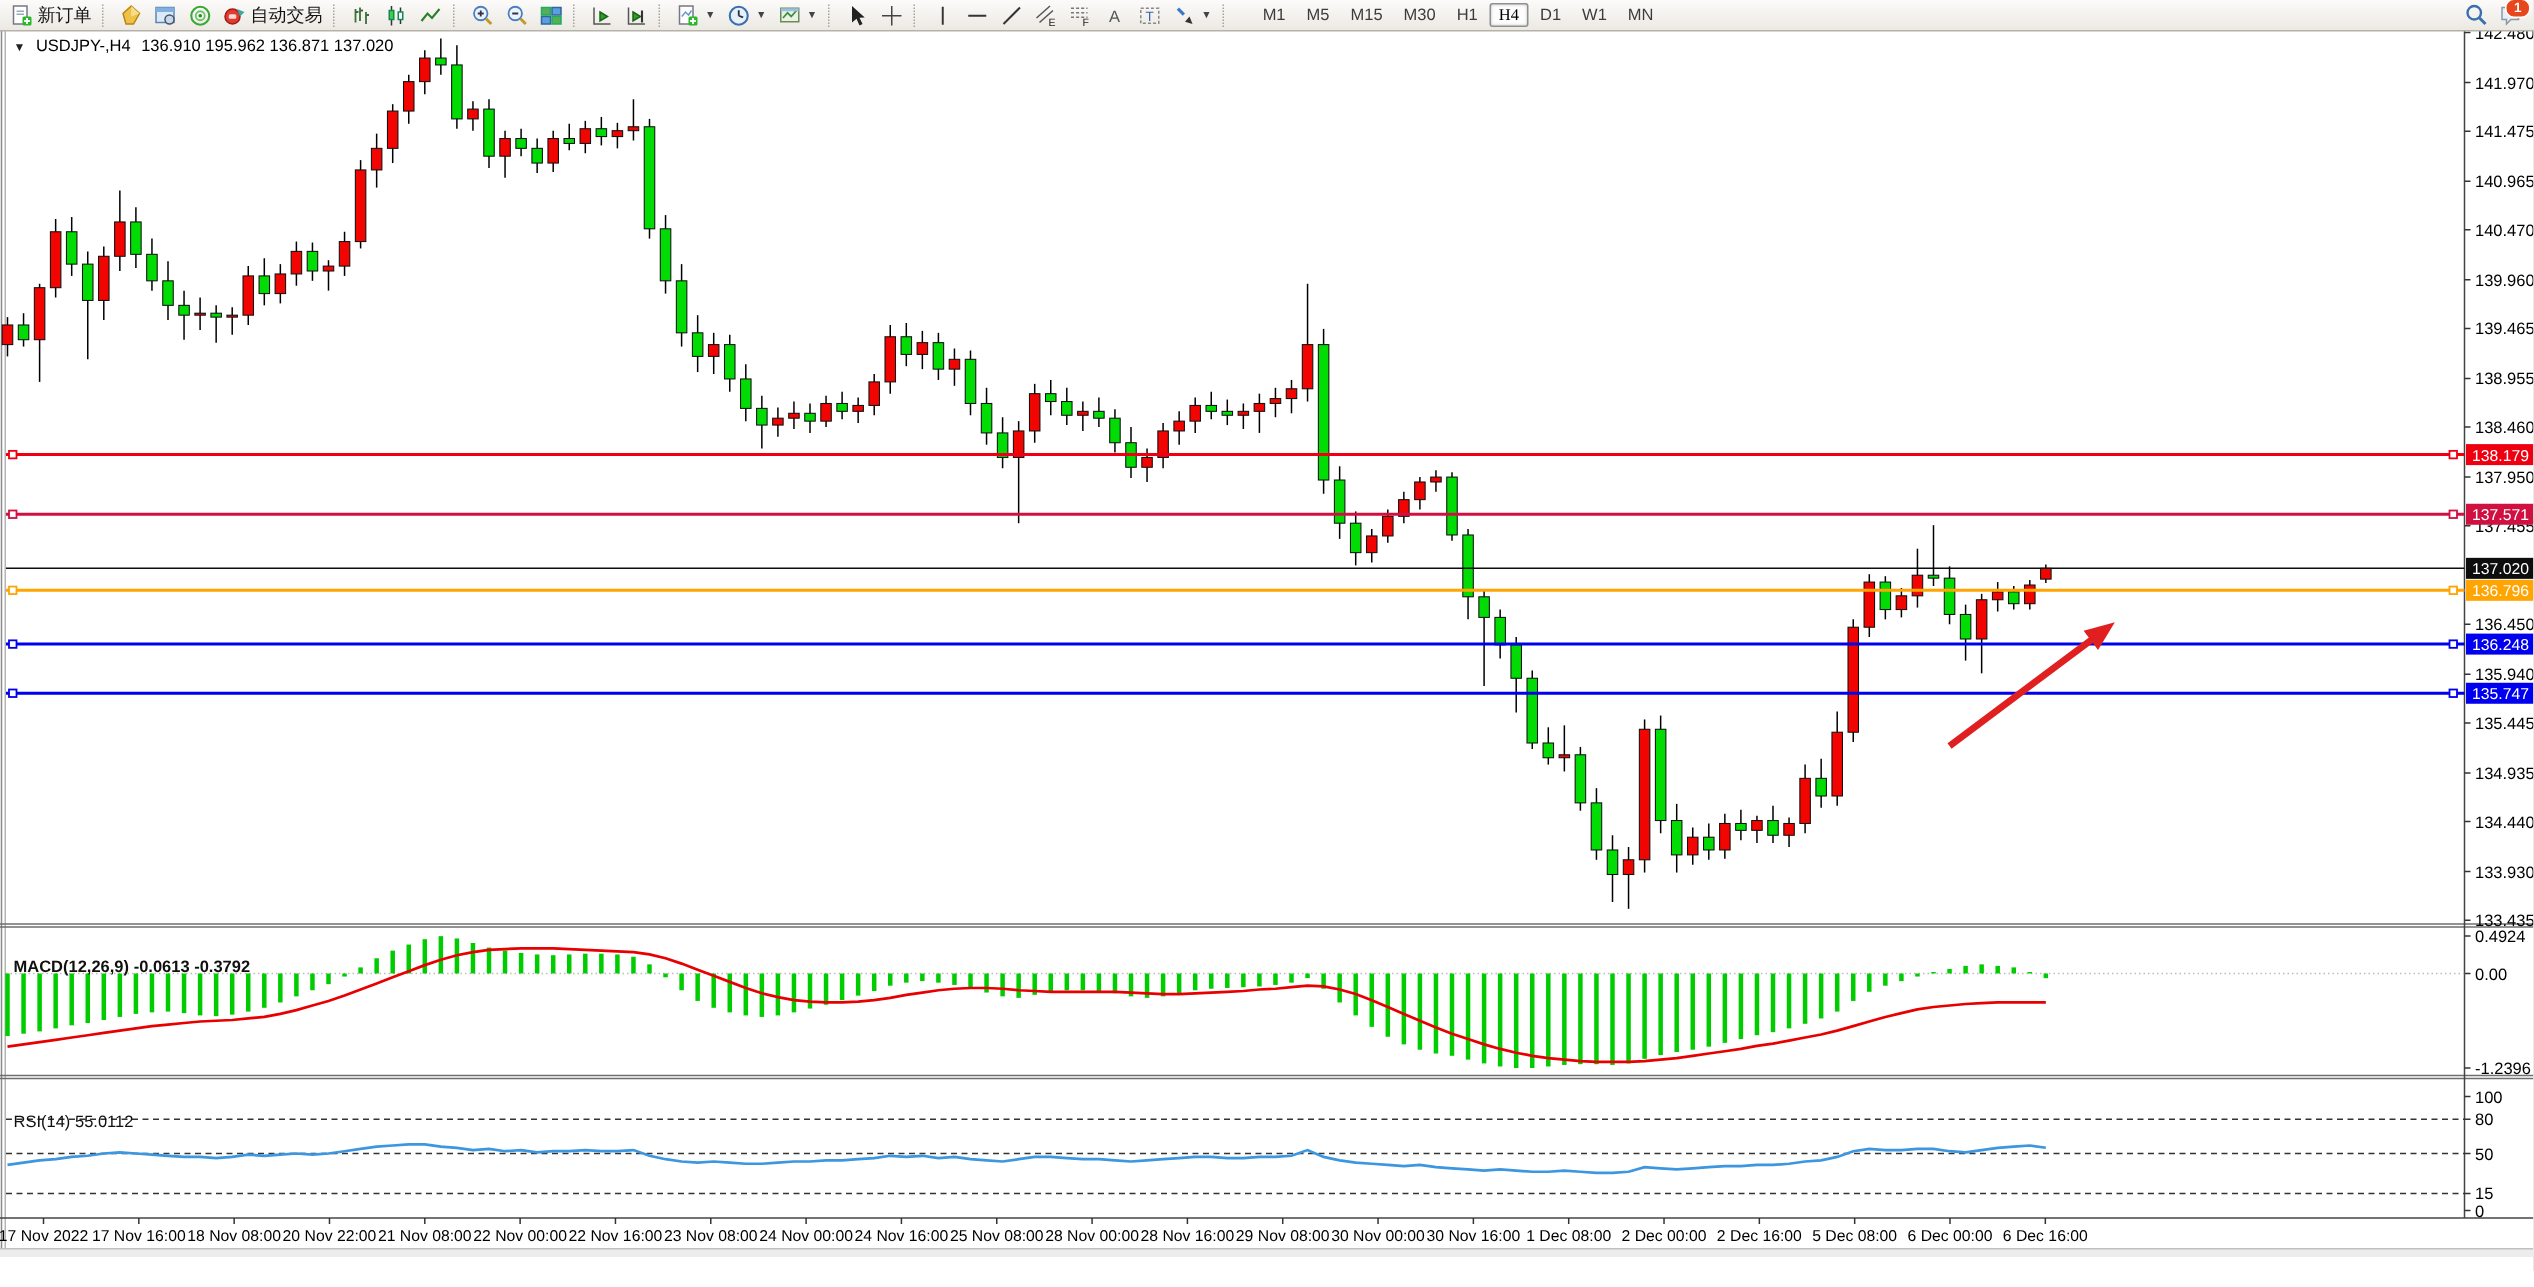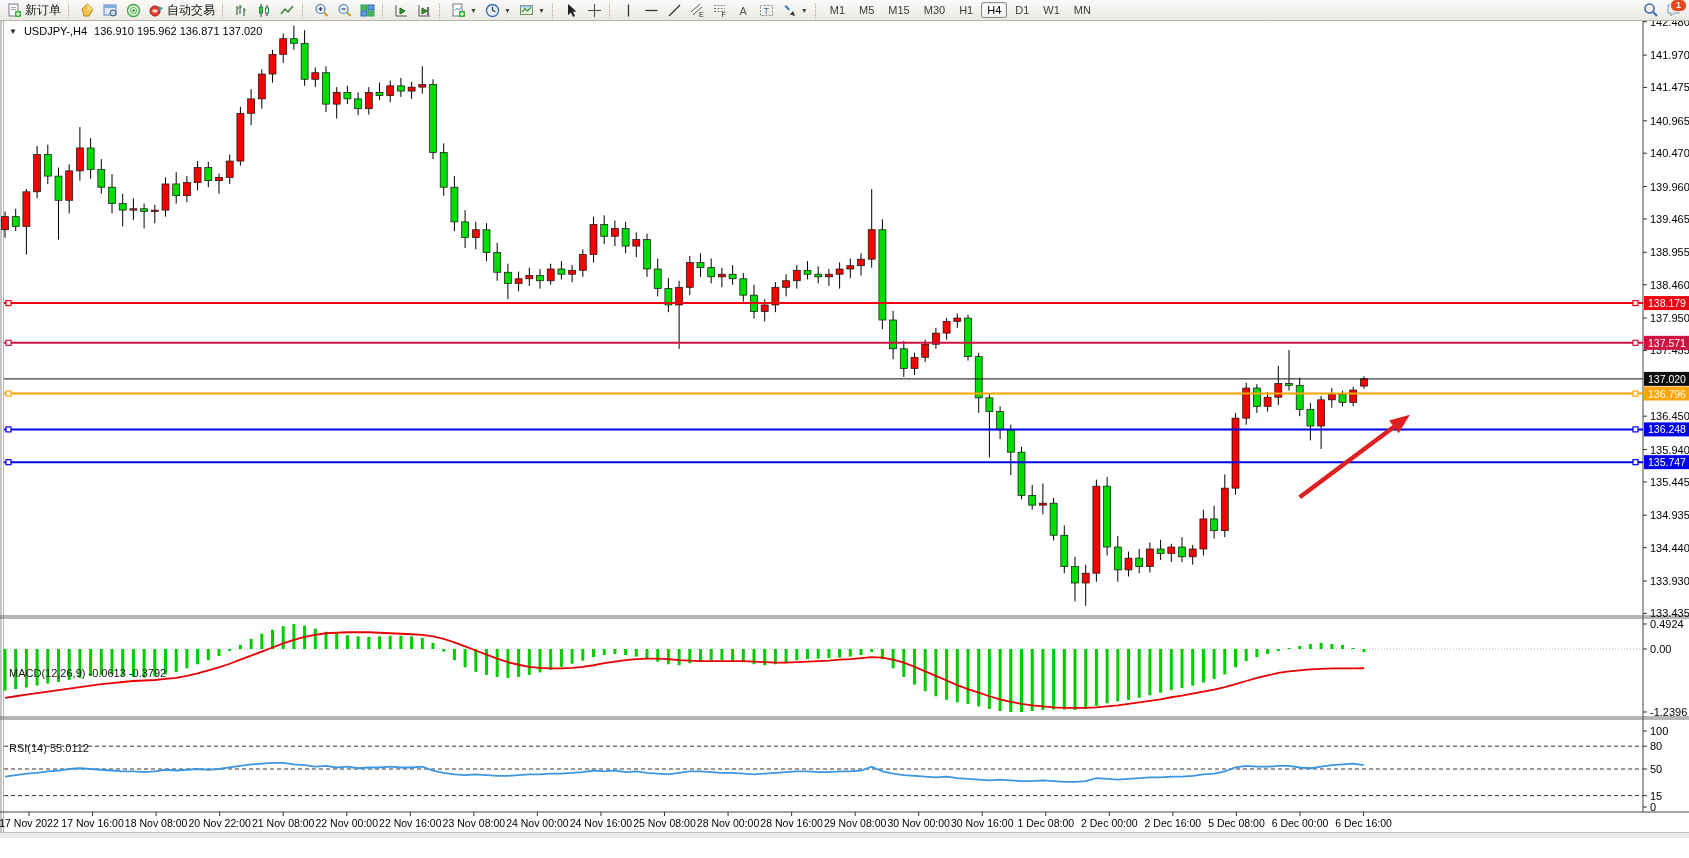--- a/index.html
+++ b/index.html
@@ -7,36 +7,36 @@
        font-family:"Liberation Sans",sans-serif;overflow:hidden;}
   
   .toolbar{position:absolute;top:0;left:0;right:0;height:20px;
     background:linear-gradient(#fcfbfa,#ece9e3);border-bottom:1px solid #b6b2aa;
     display:flex;align-items:center;z-index:20;padding-left:3px;}
   .tb-btn{height:17px;display:flex;align-items:center;gap:3px;padding:16px 3px;
     border:1px solid transparent;border-radius:2px;position:relative;}
   .tb-label{font-size:12px;color:#141414;white-space:nowrap;}
   .tb-sep{width:4px;height:15px;border-left:1px dotted #a8a49c;margin:0 3px;}
   .caret{font-size:7px;color:#444;margin-left:1px;}
-  .tf-group{display:flex;align-items:center;margin-left:0;}
+  .tf-group{display:flex;align-items:center;margin-left:12px;}
   .tf-btn{font-size:11px;color:#3c3c3c;padding:1px 5px;margin:0 1px;
     border:1px solid transparent;border-radius:2px;}
   .tf-btn.active{background:#fdfdfd;border-color:#8f8f8f;color:#000;
-    box-shadow:inset 0 0 2px #bbb;}
+    box-shadow:inset 0 0 2px #bbb;font-family:Liberation Serif, serif;}
   .tb-right{margin-left:auto;display:flex;align-items:center;gap:8px;padding-right:8px;}
   .icon{display:inline-flex;width:15px;height:15px;align-items:center;justify-content:center;}
   .badge{position:absolute;top:-4px;right:-6px;min-width:11px;height:11px;background:#e8471e;
     border-radius:6px;color:#fff;font-size:9px;font-weight:bold;display:flex;
     align-items:center;justify-content:center;padding:0 2px;border:1px solid #fff;}
   
   .chart-title{position:absolute;left:9px;top:25px;font-size:11px;color:#000;z-index:6;
     display:flex;align-items:center;gap:7px;}
   .tri{font-size:8px;color:#222;}
   .ind-label{position:absolute;left:9px;font-size:11px;color:#101010;z-index:6;white-space:nowrap;}
-  #macd-label{top:667px;}
+  #macd-label{top:639px;font-weight:bold;}
   #rsi-label{top:742px;text-align:right;}
   svg.plot{position:absolute;left:0;top:0;z-index:1;}
 </style>
 </head>
 <body>
 
 <div class="app">
 
   <div class="toolbar">
     <div class="tb-btn">

